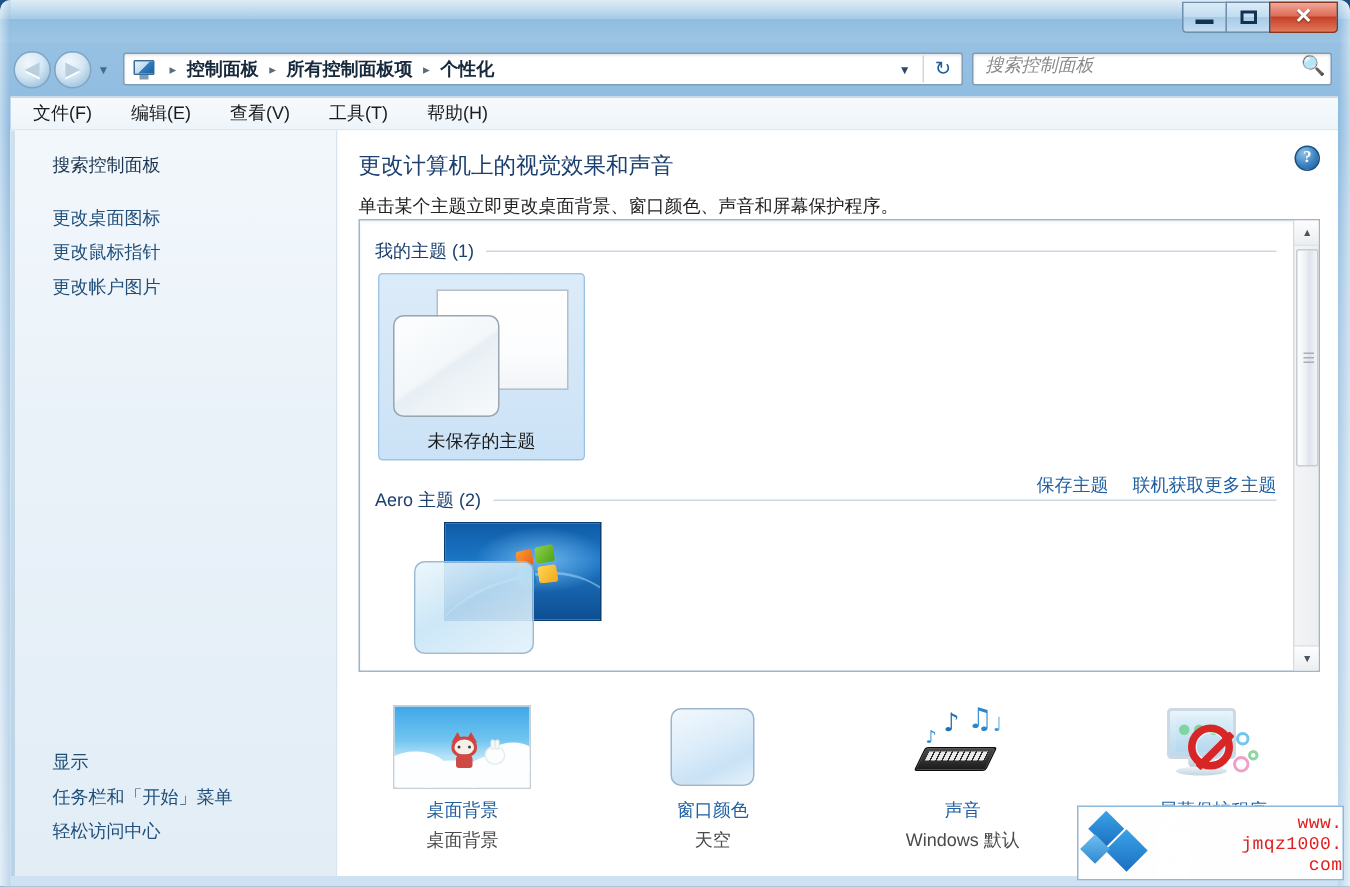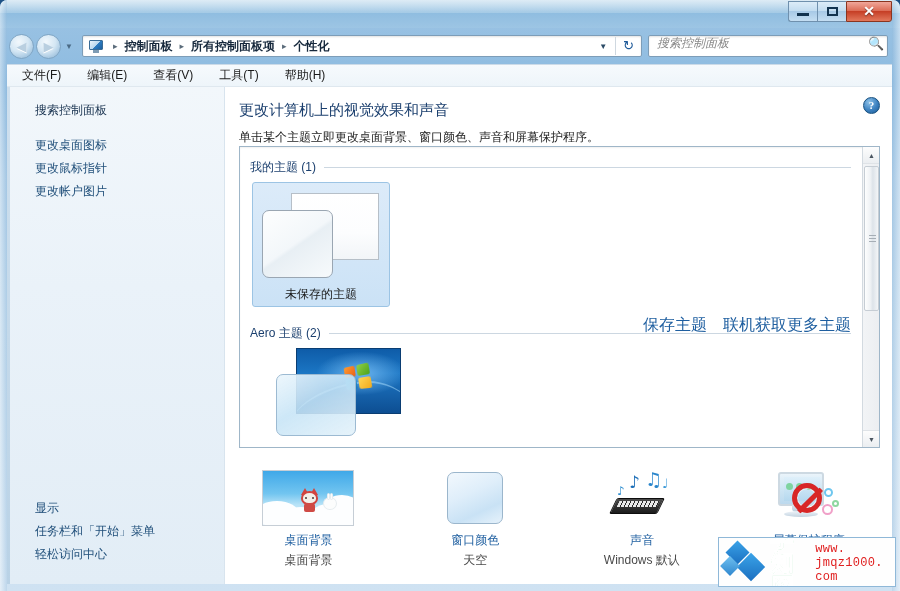--- a/index.html
+++ b/index.html
@@ -202,21 +202,21 @@
     background: linear-gradient(145deg, #fdfefe 0%, #f3f7fa 48%, #e8eff4 52%, #f7fafc 100%);
     border: 1px solid #9aa6b2; border-radius: 7px;
   }
   .theme-name {
     font-size: 12px; color: #1a1a1a; text-align: center; margin-top: 4px;
   }
 
   .theme-links {
     position: absolute; right: 28px; top: 168px; display: flex; gap: 16px;
   }
-  .theme-link { font-size: 16px; color: #1f5fa0; cursor: pointer; }
+  .theme-link { font-size: 12px; color: #1f5fa0; cursor: pointer; }
 
   .aero-group { margin-top: 18px; }
   .thumb-aero { position: relative; width: 125px; height: 80px; margin-left: 26px; }
   .thumb-aero .wall {
     position: absolute; left: 20px; top: 0; width: 105px; height: 66px;
     background:
       radial-gradient(ellipse 70% 55% at 62% 38%, rgba(120,190,245,.85) 0%, rgba(30,110,190,0) 62%),
       linear-gradient(to bottom, #0f5ca8 0%, #1b76c4 38%, #1663ac 68%, #0d4e92 100%);
     border: 1px solid #0a3d72; overflow: hidden;
   }
@@ -377,21 +377,21 @@
     background: linear-gradient(135deg, #6fc0f0 0%, #2f87cf 100%); }
   .wm-text { flex: 1; display: flex; flex-direction: row; align-items: center; }
   .wm-title {
     font-size: 23px; font-weight: bold; color: #22b14c;
     letter-spacing: 2px; line-height: 1.05;
     -webkit-text-stroke: 1px #ffffff;
     text-shadow: 1px 1px 0 #ffffff, -1px -1px 0 #ffffff, 1px -1px 0 #ffffff, -1px 1px 0 #ffffff;
   }
   .wm-url {
     font-size: 12px; color: #e02020; font-family: "Liberation Mono", monospace;
-    letter-spacing: .3px; margin-top: 1px;
+    letter-spacing: .3px; margin-top: 1px; text-align: right;
   }
 
   
   #desk-left { position: absolute; left: 0; top: 0; width: 3px; height: 591px; background: #1f5286; }
 </style>
 </head>
 <body>
 
 <div id="desk-left"></div>
 

